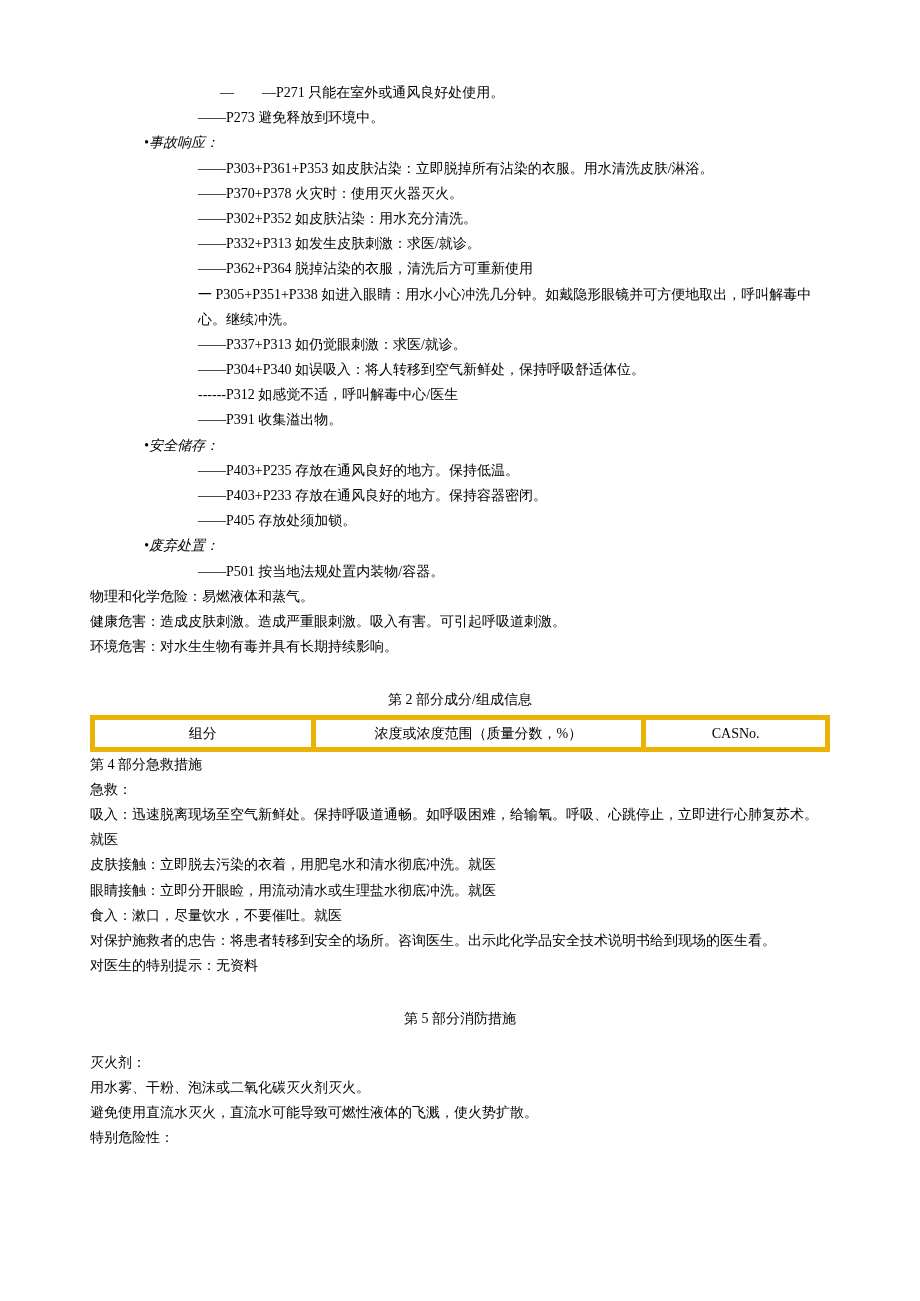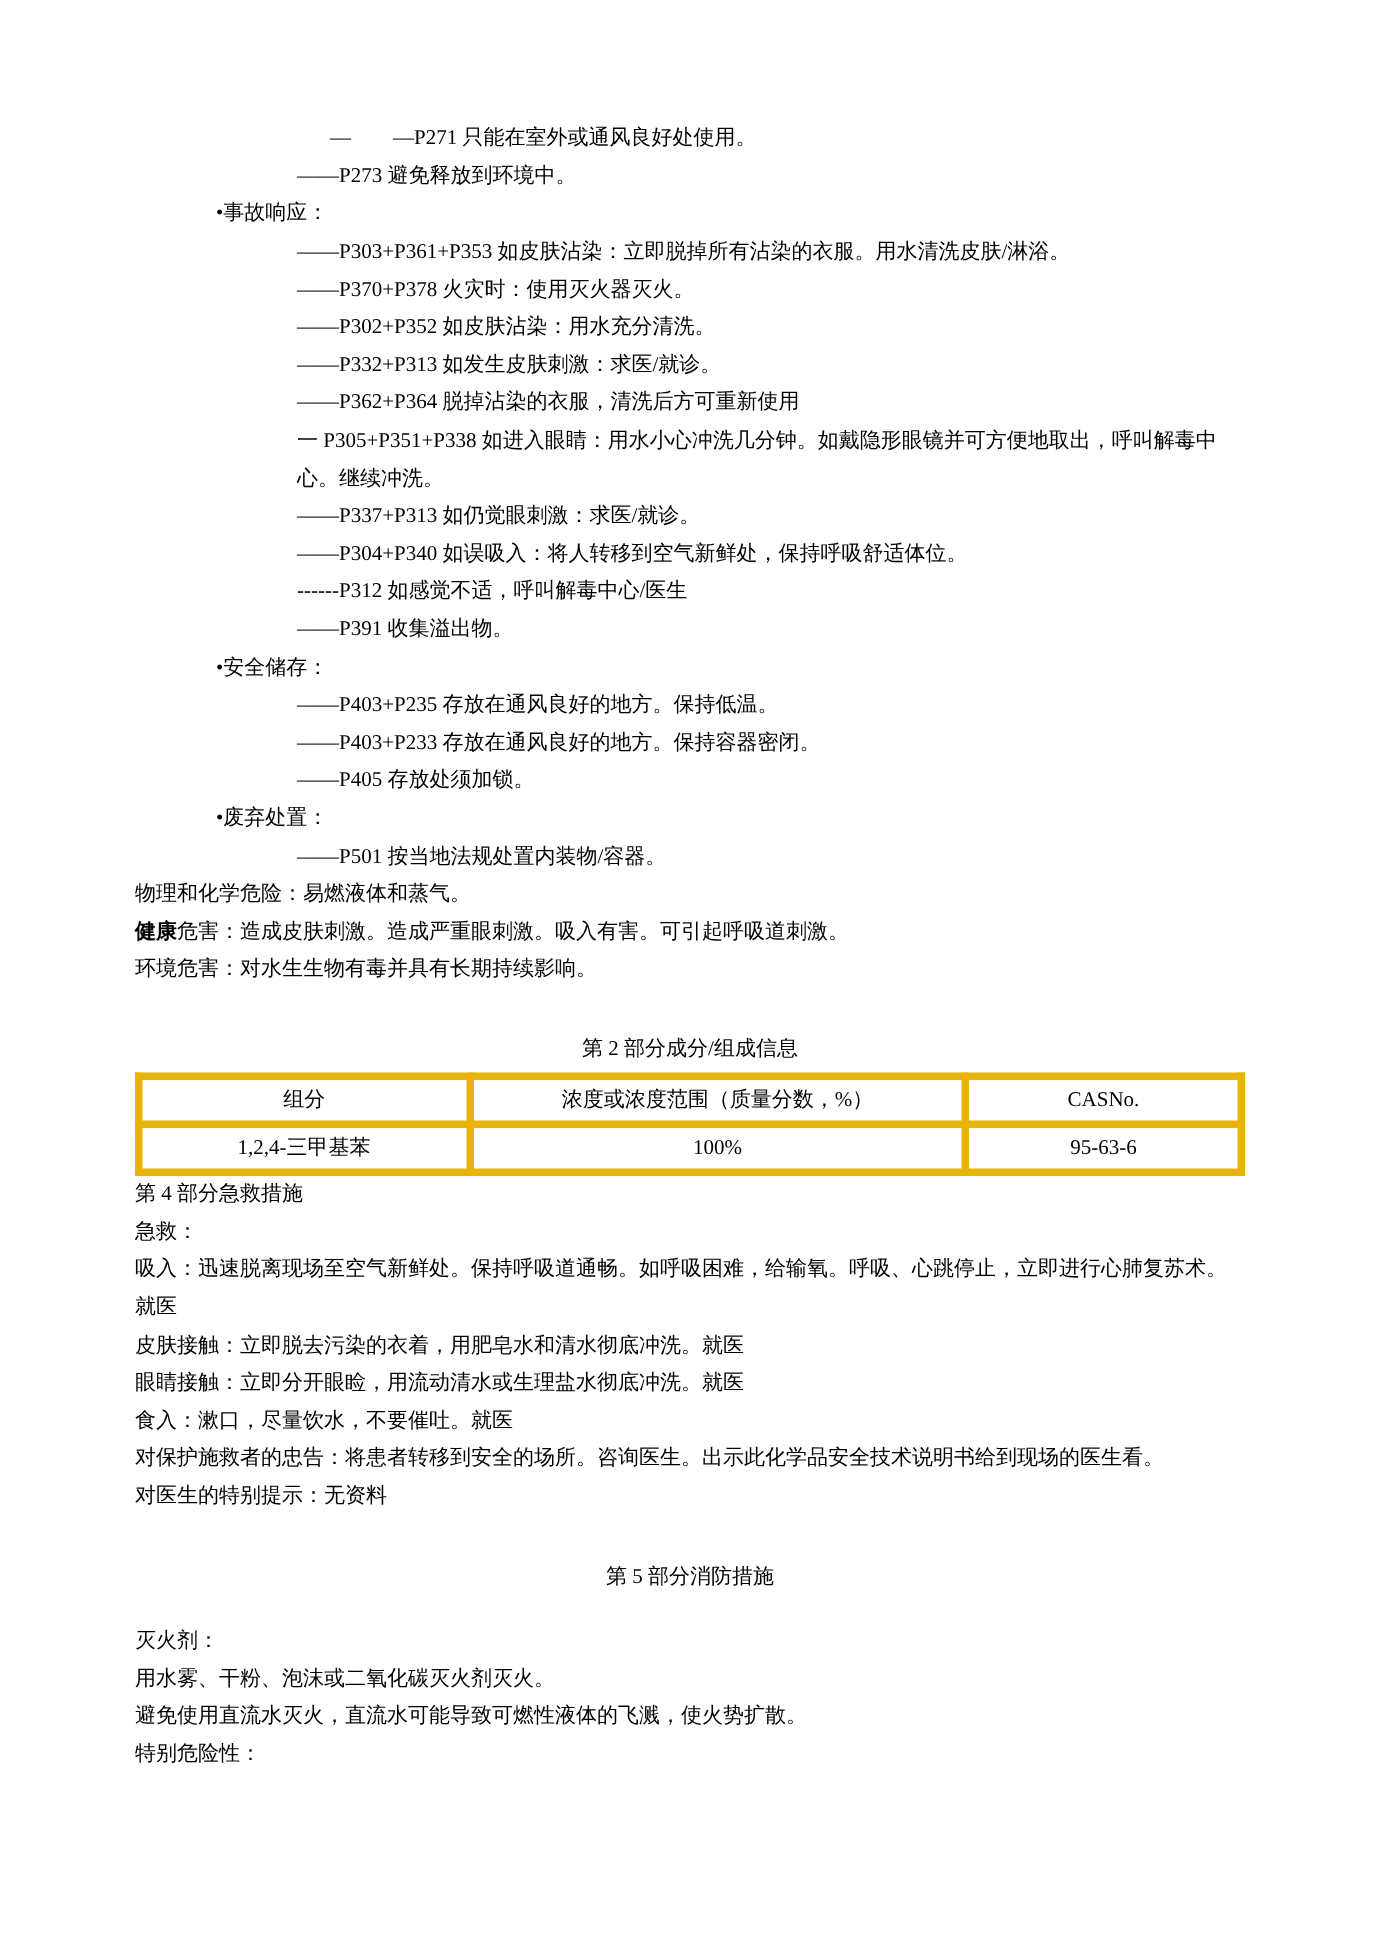--- a/index.html
+++ b/index.html
@@ -6,24 +6,24 @@
     font-family: "SimSun", "宋体", serif;
     font-size: 14px;
     line-height: 1.8;
     color: #000;
     background: #fff;
     margin: 0;
     padding: 80px 90px 40px 90px;
     width: 920px;
     box-sizing: border-box;
   }
-  .indent-1 { padding-left: 54px; }
+  .indent-1 { padding-left: 54px; font-style: italic; }
   .indent-2 { padding-left: 108px; }
   .indent-3 { padding-left: 130px; }
-  .bold { font-weight: bold; }
+  .bold { font-weight: normal; }
   .section-title { text-align: center; margin-top: 10px; }
   table {
     border-collapse: collapse;
     width: 100%;
     margin-top: 2px;
   }
   th, td {
     border: 5px solid #eab308;
     text-align: center;
     font-weight: normal;
@@ -62,25 +62,20 @@
 <div class="blank"></div>
 
 <p class="section-title">第 2 部分成分/组成信息</p>
 <table>
   <tbody>
       <tr>
     <th style="width:30%">组分</th>
     <th style="width:45%">浓度或浓度范围（质量分数，%）</th>
     <th style="width:25%">CASNo.</th>
   </tr>
-  <tr>
-    <td>1,2,4-三甲基苯</td>
-    <td>100%</td>
-    <td>95-63-6</td>
-  </tr>
 </tbody>
   </table>
 
 <p>第 4 部分急救措施</p>
 <p>急救：</p>
 <p>吸入：迅速脱离现场至空气新鲜处。保持呼吸道通畅。如呼吸困难，给输氧。呼吸、心跳停止，立即进行心肺复苏术。就医</p>
 <p>皮肤接触：立即脱去污染的衣着，用肥皂水和清水彻底冲洗。就医</p>
 <p>眼睛接触：立即分开眼睑，用流动清水或生理盐水彻底冲洗。就医</p>
 <p>食入：漱口，尽量饮水，不要催吐。就医</p>
 <p>对保护施救者的忠告：将患者转移到安全的场所。咨询医生。出示此化学品安全技术说明书给到现场的医生看。</p>

